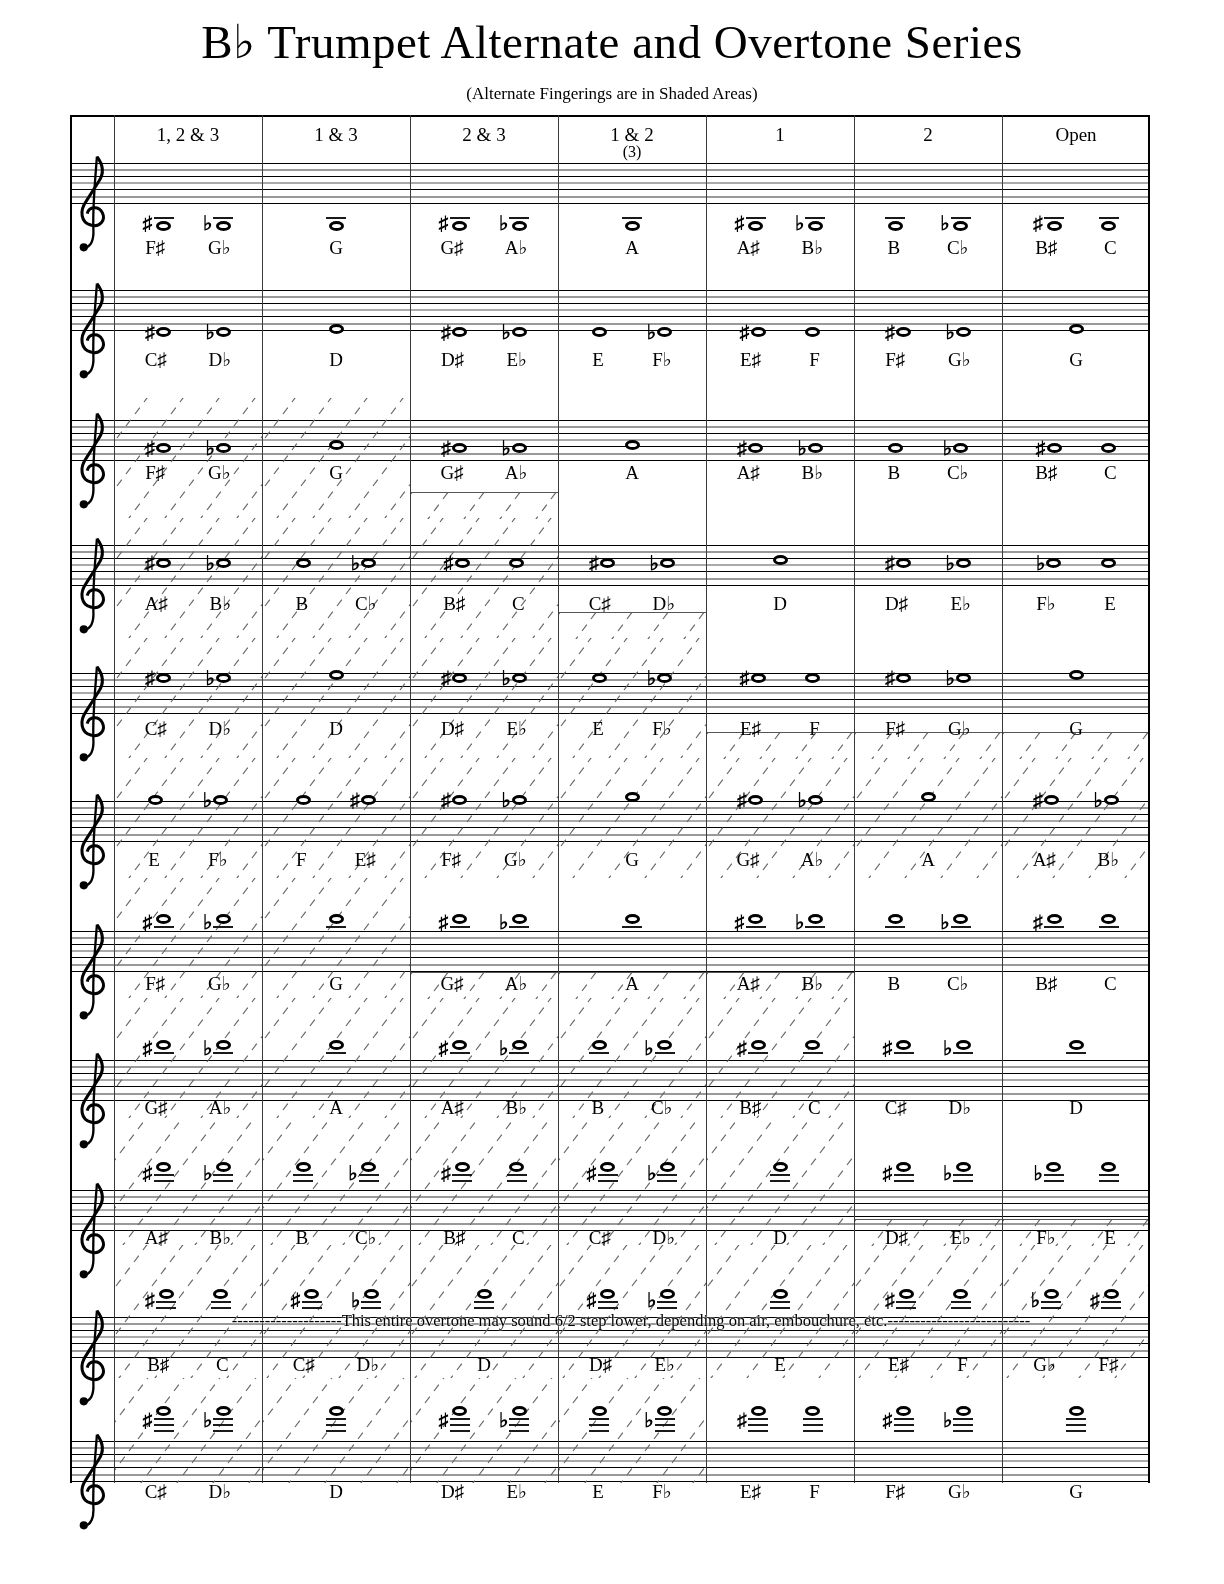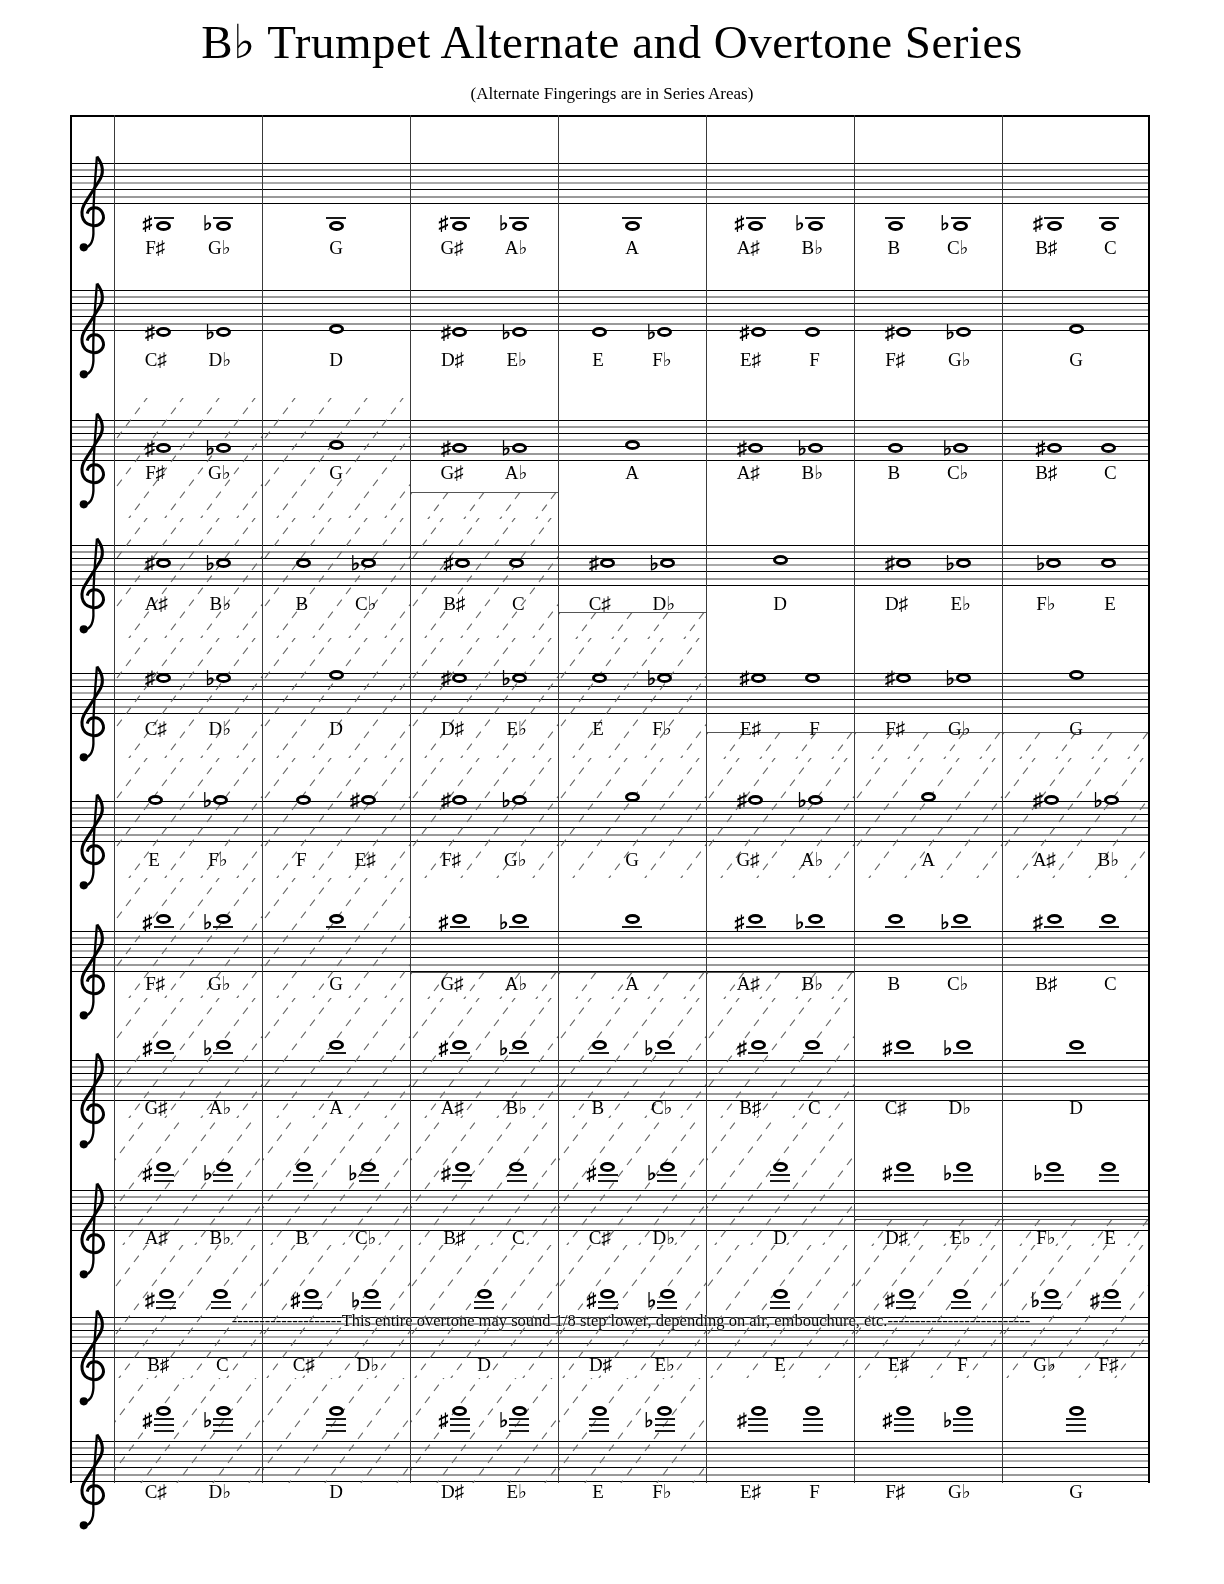--- a/index.html
+++ b/index.html
@@ -31,24 +31,33 @@
   .head{width:15px;height:10px;border:3px solid #000;border-radius:50%;background:#fff;box-sizing:border-box;}
   .labels{position:absolute;left:0;right:0;display:flex;justify-content:space-around;padding:0 10px;z-index:2;font-size:19px;line-height:1;}
   .labels.single{justify-content:center;}
   .warn{position:absolute;left:50px;right:8px;text-align:center;font-size:16.5px;z-index:4;white-space:nowrap;
         text-shadow:0 0 2px #fff,0 0 2px #fff;}
 </style>
 </head>
 <body>
 
 <div class="page-title">B♭ Trumpet Alternate and Overtone Series</div>
-<div class="page-subtitle">(Alternate Fingerings are in Series Areas)</div>
+<div class="page-subtitle">(Alternate Fingerings are in Shaded Areas)</div>
 
 <div id="chart">
   <div class="topborder"></div>
+  <div id="header-row">
+    <div class="hcell">1, 2 &amp; 3</div>
+    <div class="hcell">1 &amp; 3</div>
+    <div class="hcell">2 &amp; 3</div>
+    <div class="hcell"><span>1 &amp; 2</span><div class="hsub">(3)</div></div>
+    <div class="hcell">1</div>
+    <div class="hcell">2</div>
+    <div class="hcell">Open</div>
+  </div>
   <div id="rows-container">
       <div class="row" style="height: 118px;">
         <div class="staff-cluster" style="top: 3px; height: 42px;">
           <div class="sline" style="top: 0px; height: 1px; background: rgb(0, 0, 0);"></div>
           <div class="sline" style="top: 6px; height: 2px; background: rgb(153, 153, 153);"></div>
           <div class="sline" style="top: 13px; height: 1px; background: rgb(0, 0, 0);"></div>
           <div class="sline" style="top: 19px; height: 2px; background: rgb(170, 170, 170);"></div>
           <div class="sline" style="top: 26px; height: 1px; background: rgb(0, 0, 0);"></div>
           <div class="sline" style="top: 33px; height: 2px; background: rgb(153, 153, 153);"></div>
           <div class="sline" style="top: 40px; height: 1px; background: rgb(0, 0, 0);"></div>
@@ -1927,21 +1936,21 @@
                   <div class="ledger"></div>
                 </div>
               </div>
             </div>
             <div class="labels" style="top: 110px;">
               <span>G♭</span>
               <span>F♯</span>
             </div>
           </div>
         </div>
-        <div class="warn" style="top: 66px;">--------------------This entire overtone may sound 1/8 step lower, depending on air, embouchure, etc.--------------------------</div>
+        <div class="warn" style="top: 66px;">--------------------This entire overtone may sound 6/2 step lower, depending on air, embouchure, etc.--------------------------</div>
       </div>
       <div class="row" style="height: 105px;">
         <div class="staff-cluster" style="top: 63px; height: 42px;">
           <div class="sline" style="top: 0px; height: 1px; background: rgb(0, 0, 0);"></div>
           <div class="sline" style="top: 6px; height: 2px; background: rgb(153, 153, 153);"></div>
           <div class="sline" style="top: 13px; height: 1px; background: rgb(0, 0, 0);"></div>
           <div class="sline" style="top: 19px; height: 2px; background: rgb(170, 170, 170);"></div>
           <div class="sline" style="top: 26px; height: 1px; background: rgb(0, 0, 0);"></div>
           <div class="sline" style="top: 33px; height: 2px; background: rgb(153, 153, 153);"></div>
           <div class="sline" style="top: 40px; height: 1px; background: rgb(0, 0, 0);"></div>

